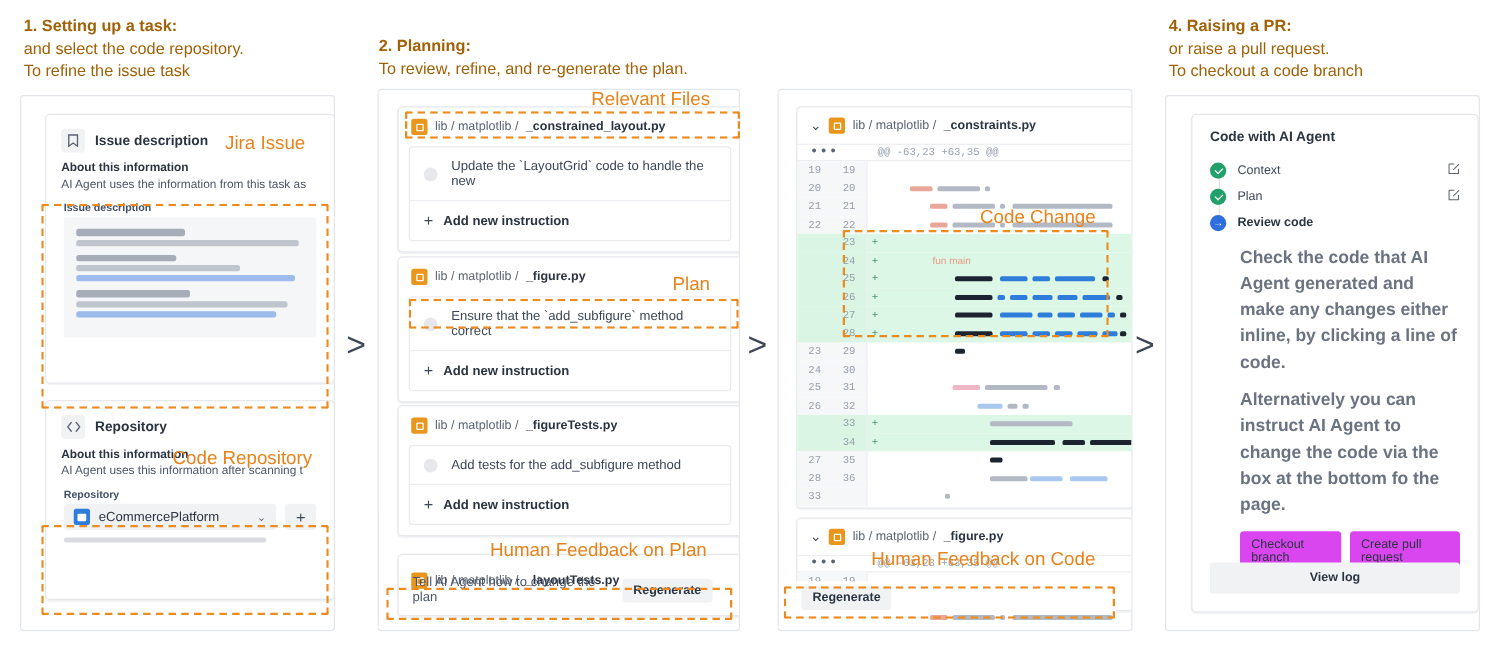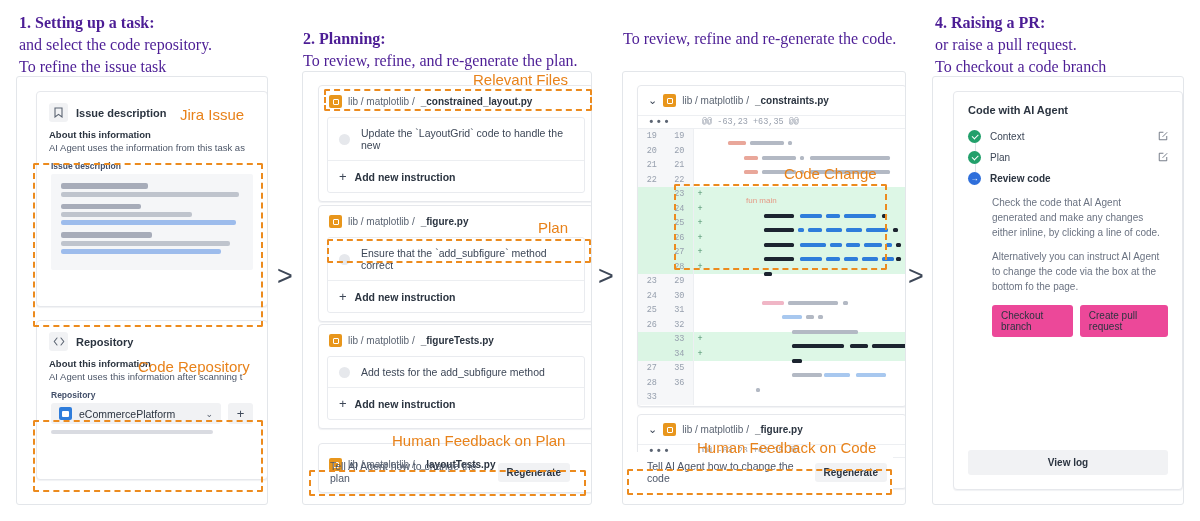--- a/index.html
+++ b/index.html
@@ -7,21 +7,21 @@
     margin: 0; padding: 0;
     width: 1200px; height: 521px;
     background: #ffffff;
     font-family: "Liberation Sans", sans-serif;
     overflow: hidden;
   }
   .stage { position: relative; width: 1200px; height: 521px; background:#fff; }
 
   
   .step { position: absolute; top: 0; }
-  .step-head { font-size: 16px; color: #4c1d95; line-height: 1.38; font-family: Liberation Serif, serif; }
+  .step-head { font-size: 13px; color: #a16207; line-height: 1.38; }
   .step-head .t { font-weight: bold; display:block; }
   .step-head .d { display:block; }
 
   .frame {
     position: absolute;
     background: #ffffff;
     border: 1px solid #e3e6ea;
     border-radius: 3px;
     overflow: hidden;
   }
@@ -126,21 +126,21 @@
   }
 
   
   .p3card { position:absolute; left: 14px; width: 270px; }
   .difhdr { display:flex; align-items:center; gap:6px; padding: 8px 10px; font-size:10px; color:#5b6472; border-bottom:1px solid #edeff2;}
   .dotmenu { letter-spacing:1px; color:#5b6472; font-size:11px; font-weight:bold; }
   .hunkrow { display:flex; align-items:center; font-family:"Liberation Mono", monospace; font-size:8.5px; color:#9aa1ae; border-bottom:1px solid #edeff2; }
   .hunkrow .gut { width:56px; padding-left:10px; }
   .hunkrow .txt { padding-left: 8px; }
   .diffbody { position:relative; }
-  .drow { display:flex; align-items:center; height:14.5px; }
+  .drow { display:flex; align-items:flex-end; height:14.5px; }
   .dnum {
     width:56px; flex:none; display:flex; font-family:"Liberation Mono", monospace;
     font-size:8.5px; color:#97a0ae; background:#f6f7f9; border-right:1px solid #edeff2;
   }
   .dnum span { width:28px; text-align:center; line-height:14.5px;}
   .dsign { width:12px; flex:none; font-family:"Liberation Mono", monospace; font-size:8.5px; color:#4a8f6a; line-height:14.5px; text-align:center;}
   .dcode { flex:1; position:relative; }
   .drow.add .dnum { background:#dbf5e4; }
   .drow.add { background:#ddf7e6; }
   .seg { position:absolute; top:5px; height:4px; border-radius:1.5px; }
@@ -158,24 +158,24 @@
   .stepline { position:relative; padding: 0 14px; }
   .sline { display:flex; align-items:center; gap:9px; padding: 4px 0; font-size:10px; color:#3d4757; position:relative;}
   .sdot { width:13px;height:13px;border-radius:50%;flex:none;display:flex;align-items:center;justify-content:center;}
   .sdot.ok { background:#22a06b; }
   .sdot.ok::after{ content:""; display:block; width:5px;height:2.5px;border-left:1.6px solid #fff;border-bottom:1.6px solid #fff;transform:rotate(-45deg); margin-top:-1px;}
   .sdot.cur { background:#2f6fdb; }
   .sdot.cur::after{ content:"→"; color:#fff; font-size:8px; line-height:1;}
   .sline.active { font-weight:bold; color:#2b3440; }
   .editico { margin-left:auto; color:#5b6472; }
   .vconn { position:absolute; left:20.5px; width:1px; background:#dfe1e6; }
-  .p4body { padding: 6px 14px 0 38px; font-size:10px; color:#6b7382; line-height:1.5; }
+  .p4body { padding: 6px 14px 0 38px; font-size:14px; color:#6b7382; line-height:1.5;font-weight:bold; }
   .p4body p { margin: 0 0 9px 0; }
   .p4btns { display:flex; gap:7px; padding: 2px 14px 0 38px; }
-  .gbtn { background:#ec4899; border-radius:3px; font-size:10px; color:#2b3440; padding:5px 9px; }
+  .gbtn { background:#d946ef; border-radius:3px; font-size:10px; color:#2b3440; padding:5px 9px; }
   .viewlog {
     position:absolute; left:14px; right:14px; bottom:14px;
     background:#f1f2f4; border-radius:3px; text-align:center;
     font-size:10px; font-weight:bold; color:#2b3440; padding: 7px 0;
   }
 </style>
 </head>
 <body>
 
 <div class="stage">
@@ -346,21 +346,20 @@
   <div class="anno" style="left:538px; top:219px;">Plan</div>
   <div class="dash" style="left:327px; top:239px; width:264px; height:24px;"></div>
 
   <div class="anno" style="left:392px; top:432px;">Human Feedback on Plan</div>
   <div class="dash" style="left:309px; top:470px; width:277px; height:26px;"></div>
 
   <div class="arrow" style="left:598px; top:263px;">&gt;</div>
 
   <div class="step" style="left:622px; width:284px;">
     <div class="step-head" style="padding:28px 0 0 1px;">
-      <span class="d">To review, refine and re-generate the code.</span>
     </div>
   </div>
 
   <div class="frame" style="left:622px; top:71px; width:284px; height:434px;">
 
     <div class="card p3card" style="top:13px; height:322px;">
       <div class="difhdr">
         <span style="font-size:11px;color:#3d4757;">⌄</span>
         <span class="fileicon">
             <i></i>
@@ -634,21 +633,20 @@
               <span class="seg sg-red" style="left: 38px; width: 14px;"></span>
               <span class="seg sg-gray" style="left: 56px; width: 34px;"></span>
               <span class="seg sg-gray" style="left: 94px; width: 4px;"></span>
               <span class="seg sg-gray" style="left: 104px; width: 80px;"></span>
             </div>
           </div>
         </div>
     </div>
 
     <div class="feedbar" style="position:absolute;left:12px;right:12px;bottom:12px;background:#fff;">
-      <div class="feedinput">Tell AI Agent how to change the code</div>
       <div class="regen">Regenerate</div>
     </div>
   </div>
 
   <div class="anno" style="left:784px; top:165px;">Code Change</div>
   <div class="dash" style="left:674px; top:184px; width:213px; height:86px;"></div>
 
   <div class="anno" style="left:697px; top:439px;">Human Feedback on Code</div>
   <div class="dash" style="left:627px; top:469px; width:265px; height:26px;"></div>
 

